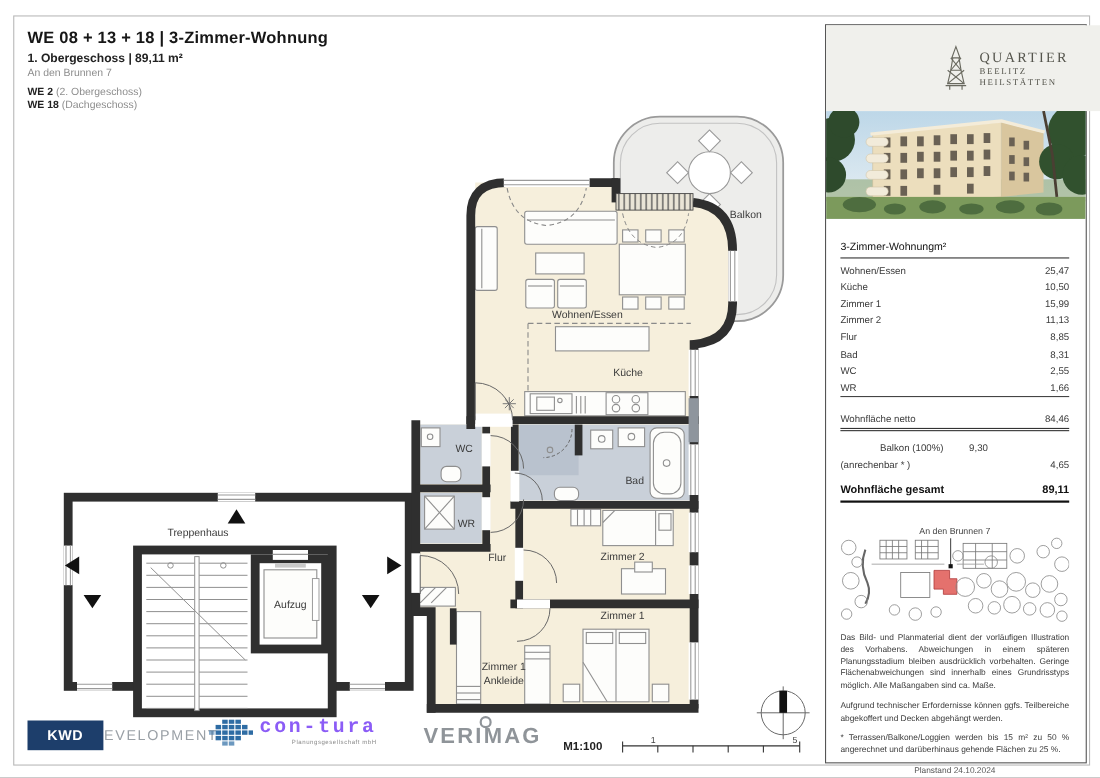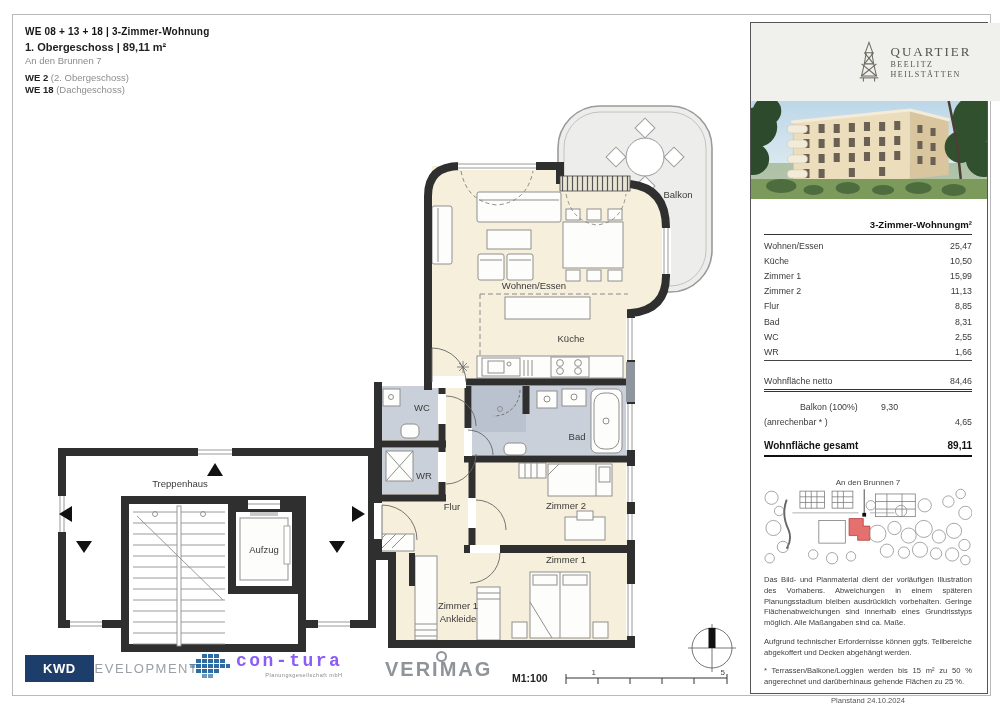--- a/index.html
+++ b/index.html
@@ -1,36 +1,36 @@
 <!DOCTYPE html>
 <html><head>
 <meta charset="utf-8">
 <style>
   html,body{margin:0;padding:0;background:#888;}
   #sheet{position:relative;width:1000px;height:707px;background:#fff;overflow:hidden;
          font-family:"Liberation Sans",sans-serif;color:#222;}
   #frame{position:absolute;left:12px;top:14px;width:977px;height:680px;border:1px solid #b9b9b9;}
   
   #hdr{position:absolute;left:25px;top:26px;width:420px;}
-  .h-title{font-size:10px;font-weight:bold;color:#161616;letter-spacing:.2px;}
+  .h-title{font-size:15px;font-weight:bold;color:#161616;letter-spacing:.2px;}
   .h-sub{font-size:11px;font-weight:bold;color:#222;margin-top:4px;}
   .h-addr{font-size:9.5px;color:#8d8d8d;margin-top:2px;}
   .h-we{font-size:9.5px;color:#8d8d8d;margin-top:1px;}
   .h-we b{color:#222;}
   .h-gap{height:5px;}
   
   #side{position:absolute;left:750px;top:22px;width:236px;height:670px;border:1px solid #555;background:#fff;}
   #brandbox{position:absolute;left:0;top:0;width:100%;height:78px;background:#f0f0ec;
             display:flex;align-items:center;justify-content:center;gap:8px;padding-left:44px;}
   .brand-txt{font-family:"Liberation Serif",serif;color:#55554d;line-height:1.25;}
   .brand-l1{font-size:13px;letter-spacing:2px;}
   .brand-l2{font-size:8px;letter-spacing:1.5px;}
   #photo{position:absolute;left:0;top:78px;width:100%;height:98px;}
   #roomtable{position:absolute;left:13px;top:196px;width:208px;font-size:8.8px;color:#3a3a3a;}
-  .t-head{display:flex;justify-content:flex-end;font-weight:bold;font-size:9.6px;color:#111;
+  .t-head{display:flex;justify-content:flex-start;font-weight:normal;font-size:9.6px;color:#111;
           border-bottom:1px solid #333;padding-bottom:4px;margin-bottom:3px;}
   .t-row{display:flex;justify-content:space-between;height:15.2px;align-items:center;}
   .t-row.last{border-bottom:1px solid #444;}
   .t-netto{display:flex;justify-content:space-between;height:16px;align-items:center;
            margin-top:12px;border-bottom:3px double #333;}
   .t-balkon{display:flex;height:15px;align-items:center;margin-top:8px;}
   .t-balkon .lab{flex:1;padding-left:36px;} .t-balkon .mid{width:55px;text-align:left;} .t-balkon .sp{width:36px;}
   .t-anre{display:flex;justify-content:space-between;height:15px;align-items:center;}
   .t-gesamt{display:flex;justify-content:space-between;height:18px;align-items:center;margin-top:7px;
             font-weight:bold;font-size:10px;color:#111;border-bottom:2.5px solid #111;}

